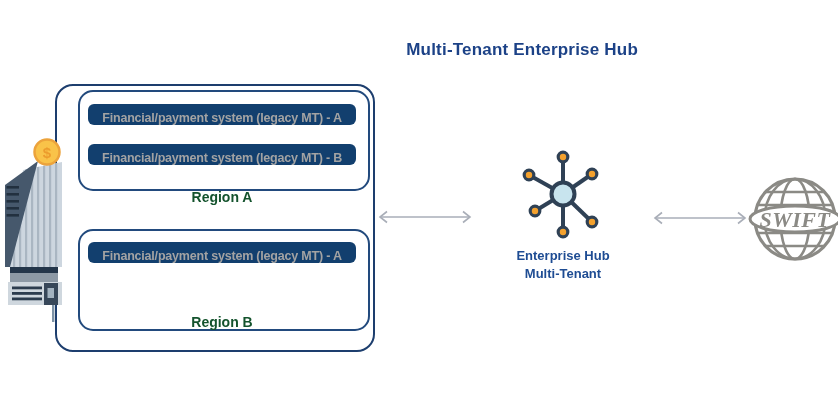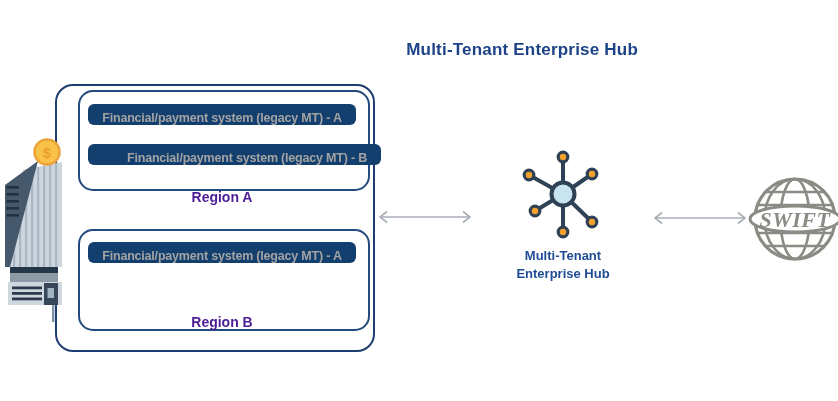--- a/index.html
+++ b/index.html
@@ -20,25 +20,25 @@
     border:2px solid #224a7d;border-radius:15px;background:#ffffff;z-index:2;
   }
   .region-a{top:90px;height:97px;}
   .region-b{top:229px;height:98px;}
   .pill{
     position:absolute;left:88px;width:268px;height:21px;border-radius:6px;
     background:#123f6e;color:#a3a3a3;z-index:3;
     font-size:12.5px;font-weight:700;letter-spacing:-.2px;line-height:29px;
     text-align:center;white-space:nowrap;
   }
-  .pill-a1{top:104px;} .pill-a2{top:144px;padding-left:25px;}
+  .pill-a1{top:104px;} .pill-a2{top:144px;}
   .pill-b1{top:242px;} .pill-b2{top:284px;}
   .region-label{
     position:absolute;left:78px;width:288px;text-align:center;z-index:3;
-    font-size:14px;font-weight:700;color:#4c1d95;
+    font-size:14px;font-weight:700;color:#14532d;
   }
   .label-a{top:189px;} .label-b{top:314px;}
   .building-svg{position:absolute;left:0;top:130px;z-index:4;}
   .arrow-svg{position:absolute;z-index:2;}
   .arrow-1{left:376px;top:210px;}
   .arrow-2{left:651px;top:211px;}
   .hub-svg{position:absolute;left:512px;top:143px;z-index:2;}
   .hub-label{
     position:absolute;left:495px;top:247px;width:136px;text-align:center;z-index:2;
     font-size:13px;font-weight:700;color:#1e4c93;line-height:18px;
@@ -129,22 +129,22 @@
       <circle cx="0" cy="-37" r="4.8"></circle>
       <circle cx="-34" cy="-19" r="4.8"></circle>
       <circle cx="29" cy="-20" r="4.8"></circle>
       <circle cx="-28" cy="17" r="4.8"></circle>
       <circle cx="29" cy="28" r="4.8"></circle>
       <circle cx="0" cy="38" r="4.8"></circle>
     </g>
     <circle cx="0" cy="0" r="11.5" fill="#c8e4ee" stroke="#2f4155" stroke-width="4"></circle>
   </svg>
   <div class="hub-label">
+    <div>Enterprise Hub</div>
     <div>Multi-Tenant</div>
-    <div>Enterprise Hub</div>
   </div>
 
   <svg class="arrow-svg arrow-2" width="98" height="14" viewBox="0 0 98 14">
     <line x1="4" y1="7" x2="94" y2="7" stroke="#a9aeb8" stroke-width="1.6"></line>
     <polyline points="11,1.5 4,7 11,12.5" fill="none" stroke="#a9aeb8" stroke-width="1.6"></polyline>
     <polyline points="87,1.5 94,7 87,12.5" fill="none" stroke="#a9aeb8" stroke-width="1.6"></polyline>
   </svg>
 
   <svg class="swift-svg" width="96" height="96" viewBox="0 0 96 96">
     <g stroke="#8b8a85" fill="none">

